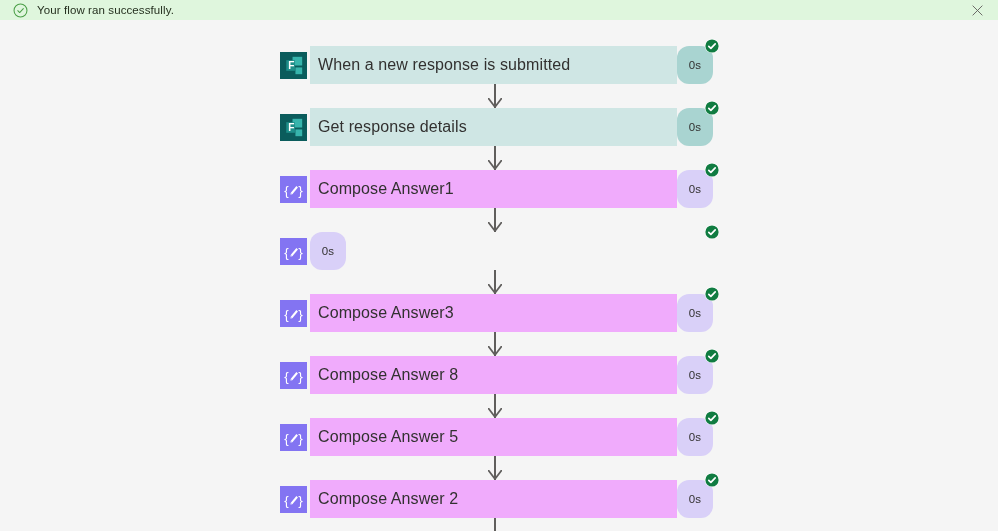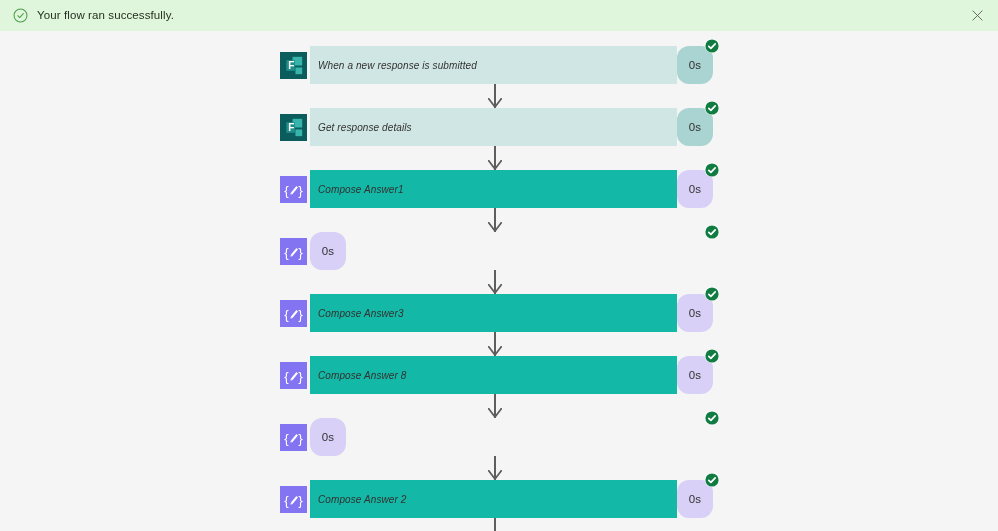--- a/index.html
+++ b/index.html
@@ -15,21 +15,21 @@
     overflow: hidden;
     position: relative;
   }
 
   
   .banner {
     position: absolute;
     top: 0;
     left: 0;
     width: 998px;
-    height: 31px;
+    height: 20px;
     background: #dff6dd;
     display: flex;
     align-items: center;
     box-sizing: border-box;
     padding: 0 10px 0 13px;
   }
   .banner-icon {
     width: 15px;
     height: 15px;
     flex: 0 0 15px;
@@ -113,27 +113,26 @@
   .node-icon svg { display: block; }
   .node-body {
     flex: 1 1 auto;
     display: flex;
     align-items: center;
     padding-left: 8px;
     box-sizing: border-box;
     min-width: 0;
   }
   .node-title {
-    font-size: 10px;
+    font-size: 16px;
     color: #323130;
     letter-spacing: 0.1px;
     white-space: nowrap;
     overflow: hidden;
     text-overflow: ellipsis;
-    font-style: italic;
   }
   .node-duration {
     width: 36px;
     flex: 0 0 36px;
     display: flex;
     align-items: center;
     justify-content: center;
     font-size: 11.5px;
     color: #323130;
     letter-spacing: 0.1px;
@@ -146,21 +145,21 @@
     width: 16px;
     height: 16px;
   }
   .node-status svg { display: block; }
 
   
   .node.forms .node-body { background: #cfe6e4; }
   .node.forms .node-duration { background: #a9d4d1; }
 
   
-  .node.compose .node-body { background: #14b8a6; }
+  .node.compose .node-body { background: #f0abfc; }
   .node.compose .node-duration { background: #d9d0f8; }
 </style>
 </head>
 <body>
 
 <div class="banner">
   <span class="banner-icon">
     <svg width="15" height="15" viewBox="0 0 16 16">
       <circle cx="8" cy="8" r="6.9" fill="none" stroke="#4a9e46" stroke-width="1.1"></circle>
       <path d="M5.1 8.2 L7.1 10.2 L11 5.9" fill="none" stroke="#4a9e46" stroke-width="1.1" stroke-linecap="round" stroke-linejoin="round"></path>
@@ -356,20 +355,23 @@
       <div class="node compose">
         <div class="node-icon">
           <svg width="27" height="27" viewBox="0 0 28 28">
             <rect x="0" y="0" width="28" height="28" fill="#8374f2"></rect>
             <text x="4.5" y="19.5" font-family="Liberation Sans, sans-serif" font-size="14" fill="#ffffff">{</text>
             <text x="19" y="19.5" font-family="Liberation Sans, sans-serif" font-size="14" fill="#ffffff">}</text>
             <path d="M11.2 17.4 L17.0 10.4 L18.6 11.8 L12.8 18.8 Z" fill="#ffffff"></path>
             <path d="M10.8 19.2 L11.2 17.4 L12.8 18.8 Z" fill="#ffffff"></path>
           </svg>
         </div>
+        <div class="node-body">
+          <span class="node-title">Compose Answer 5</span>
+        </div>
         <div class="node-duration">0s</div>
         <div class="node-status">
           <svg width="16" height="16" viewBox="0 0 16 16">
             <circle cx="8" cy="8" r="7.2" fill="#ffffff"></circle>
             <circle cx="8" cy="8" r="6.6" fill="#107c41"></circle>
             <path d="M4.8 8.3 L6.9 10.4 L11.2 5.8" fill="none" stroke="#ffffff" stroke-width="1.7" stroke-linecap="round" stroke-linejoin="round"></path>
           </svg>
         </div>
       </div>
       <div class="connector">

